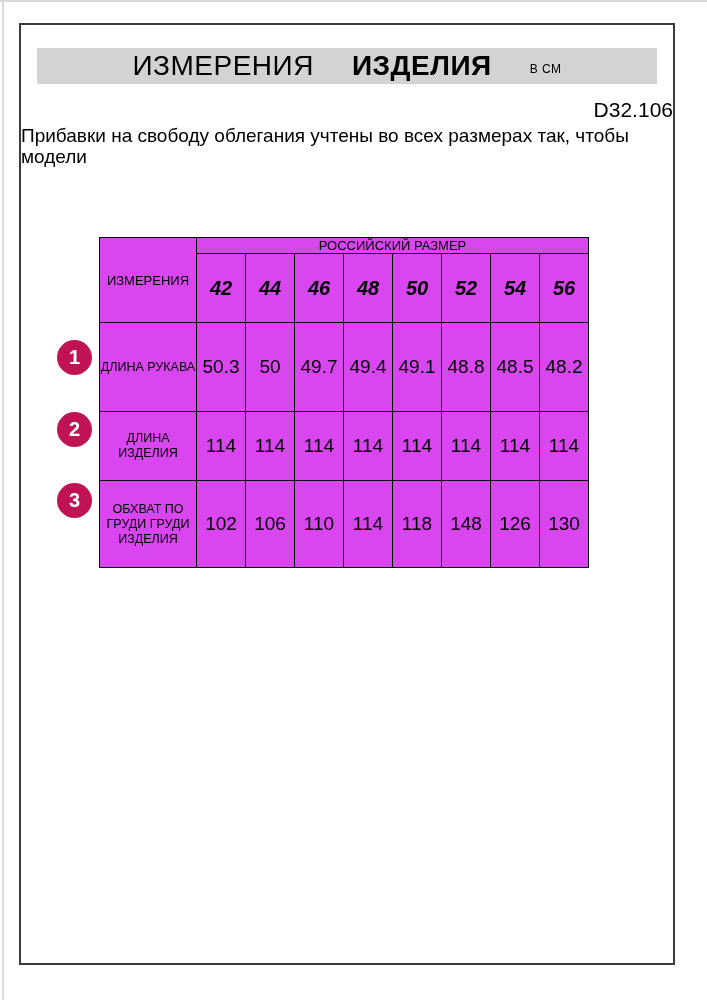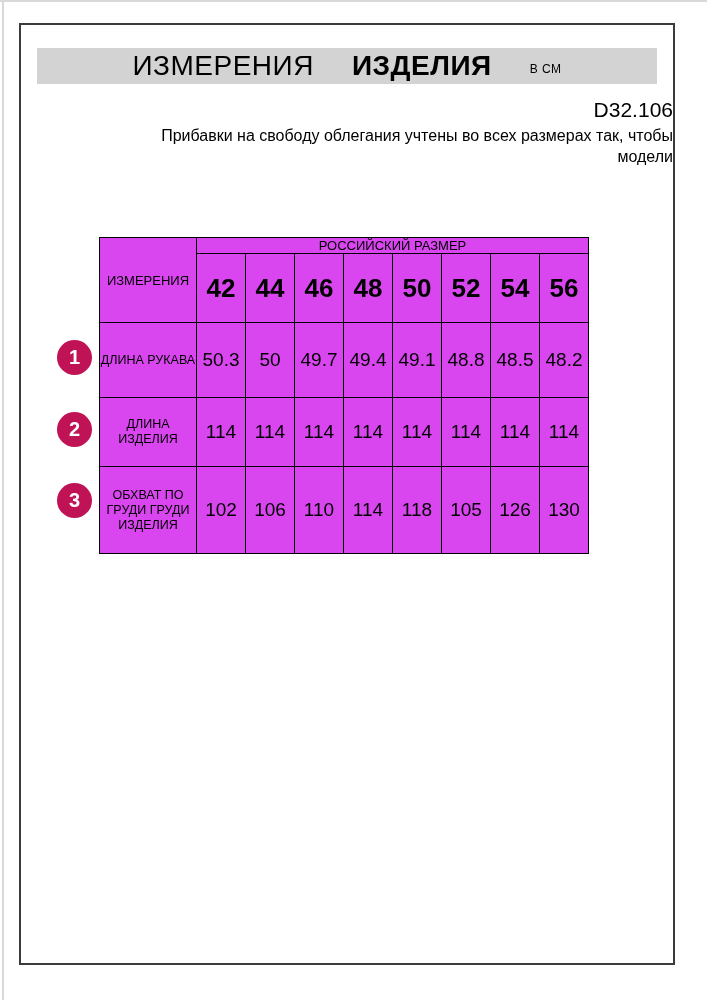--- a/index.html
+++ b/index.html
@@ -31,36 +31,36 @@
   }
   .title-main{font-size:28px;letter-spacing:.5px;}
   .title-bold{font-size:28px;font-weight:bold;letter-spacing:.5px;}
   .title-unit{font-size:12px;position:relative;top:3px;letter-spacing:.5px;}
   .product-code{
     position:absolute;left:0;right:0;top:73px;
     text-align:right;font-size:21px;
   }
   .description{
     position:absolute;left:0;right:0;top:100px;
-    text-align:right;font-size:16px;line-height:21px;margin-left:16px;
+    text-align:left;font-size:19px;line-height:21px;
   }
   table.size-table{
     position:absolute;left:78px;top:212px;
     border-collapse:collapse;table-layout:fixed;
   }
   .size-table th,.size-table td{
     border:1px solid #000;padding:0;margin:0;
     text-align:center;vertical-align:middle;font-weight:normal;
     background:#d946ef;
   }
   .col-measure{width:97px;}
   .col-size{width:49px;}
   .cell-group-header{height:15px;font-size:13px;}
   .cell-measure-header{font-size:13px;}
-  .row-sizes th{height:68px;font-size:26px;font-weight:bold;}
+  .row-sizes th{height:68px;font-size:20px;font-weight:bold;font-style:italic;}
   .cell-label{font-size:12.5px;line-height:15px;}
   .cell-value{font-size:19px;}
   .badge{
     position:absolute;left:36px;width:35px;height:35px;border-radius:50%;
     background:var(--accent);color:#fff;
     display:flex;align-items:center;justify-content:center;
     font-size:20px;font-weight:bold;
   }
   .footnote{
     position:absolute;left:0;right:0;top:525px;
@@ -108,21 +108,21 @@
         <tr class="row-sizes">
           <th>42</th>
           <th>44</th>
           <th>46</th>
           <th>48</th>
           <th>50</th>
           <th>52</th>
           <th>54</th>
           <th>56</th>
         </tr>
-        <tr style="height: 75px;">
+        <tr style="height: 89px;">
           <td class="cell-label">
             <div>ДЛИНА РУКАВА</div>
           </td>
           <td class="cell-value">50.3</td>
           <td class="cell-value">50</td>
           <td class="cell-value">49.7</td>
           <td class="cell-value">49.4</td>
           <td class="cell-value">49.1</td>
           <td class="cell-value">48.8</td>
           <td class="cell-value">48.5</td>
@@ -146,21 +146,21 @@
           <td class="cell-label">
             <div>ОБХВАТ ПО</div>
             <div>ГРУДИ ГРУДИ</div>
             <div>ИЗДЕЛИЯ</div>
           </td>
           <td class="cell-value">102</td>
           <td class="cell-value">106</td>
           <td class="cell-value">110</td>
           <td class="cell-value">114</td>
           <td class="cell-value">118</td>
-          <td class="cell-value">105</td>
+          <td class="cell-value">148</td>
           <td class="cell-value">126</td>
           <td class="cell-value">130</td>
         </tr>
       </tbody>
   </table>
 
 
 <div class="badge" style="top: 315px;">1</div>
     <div class="badge" style="top: 387px;">2</div>
     <div class="badge" style="top: 458px;">3</div>

